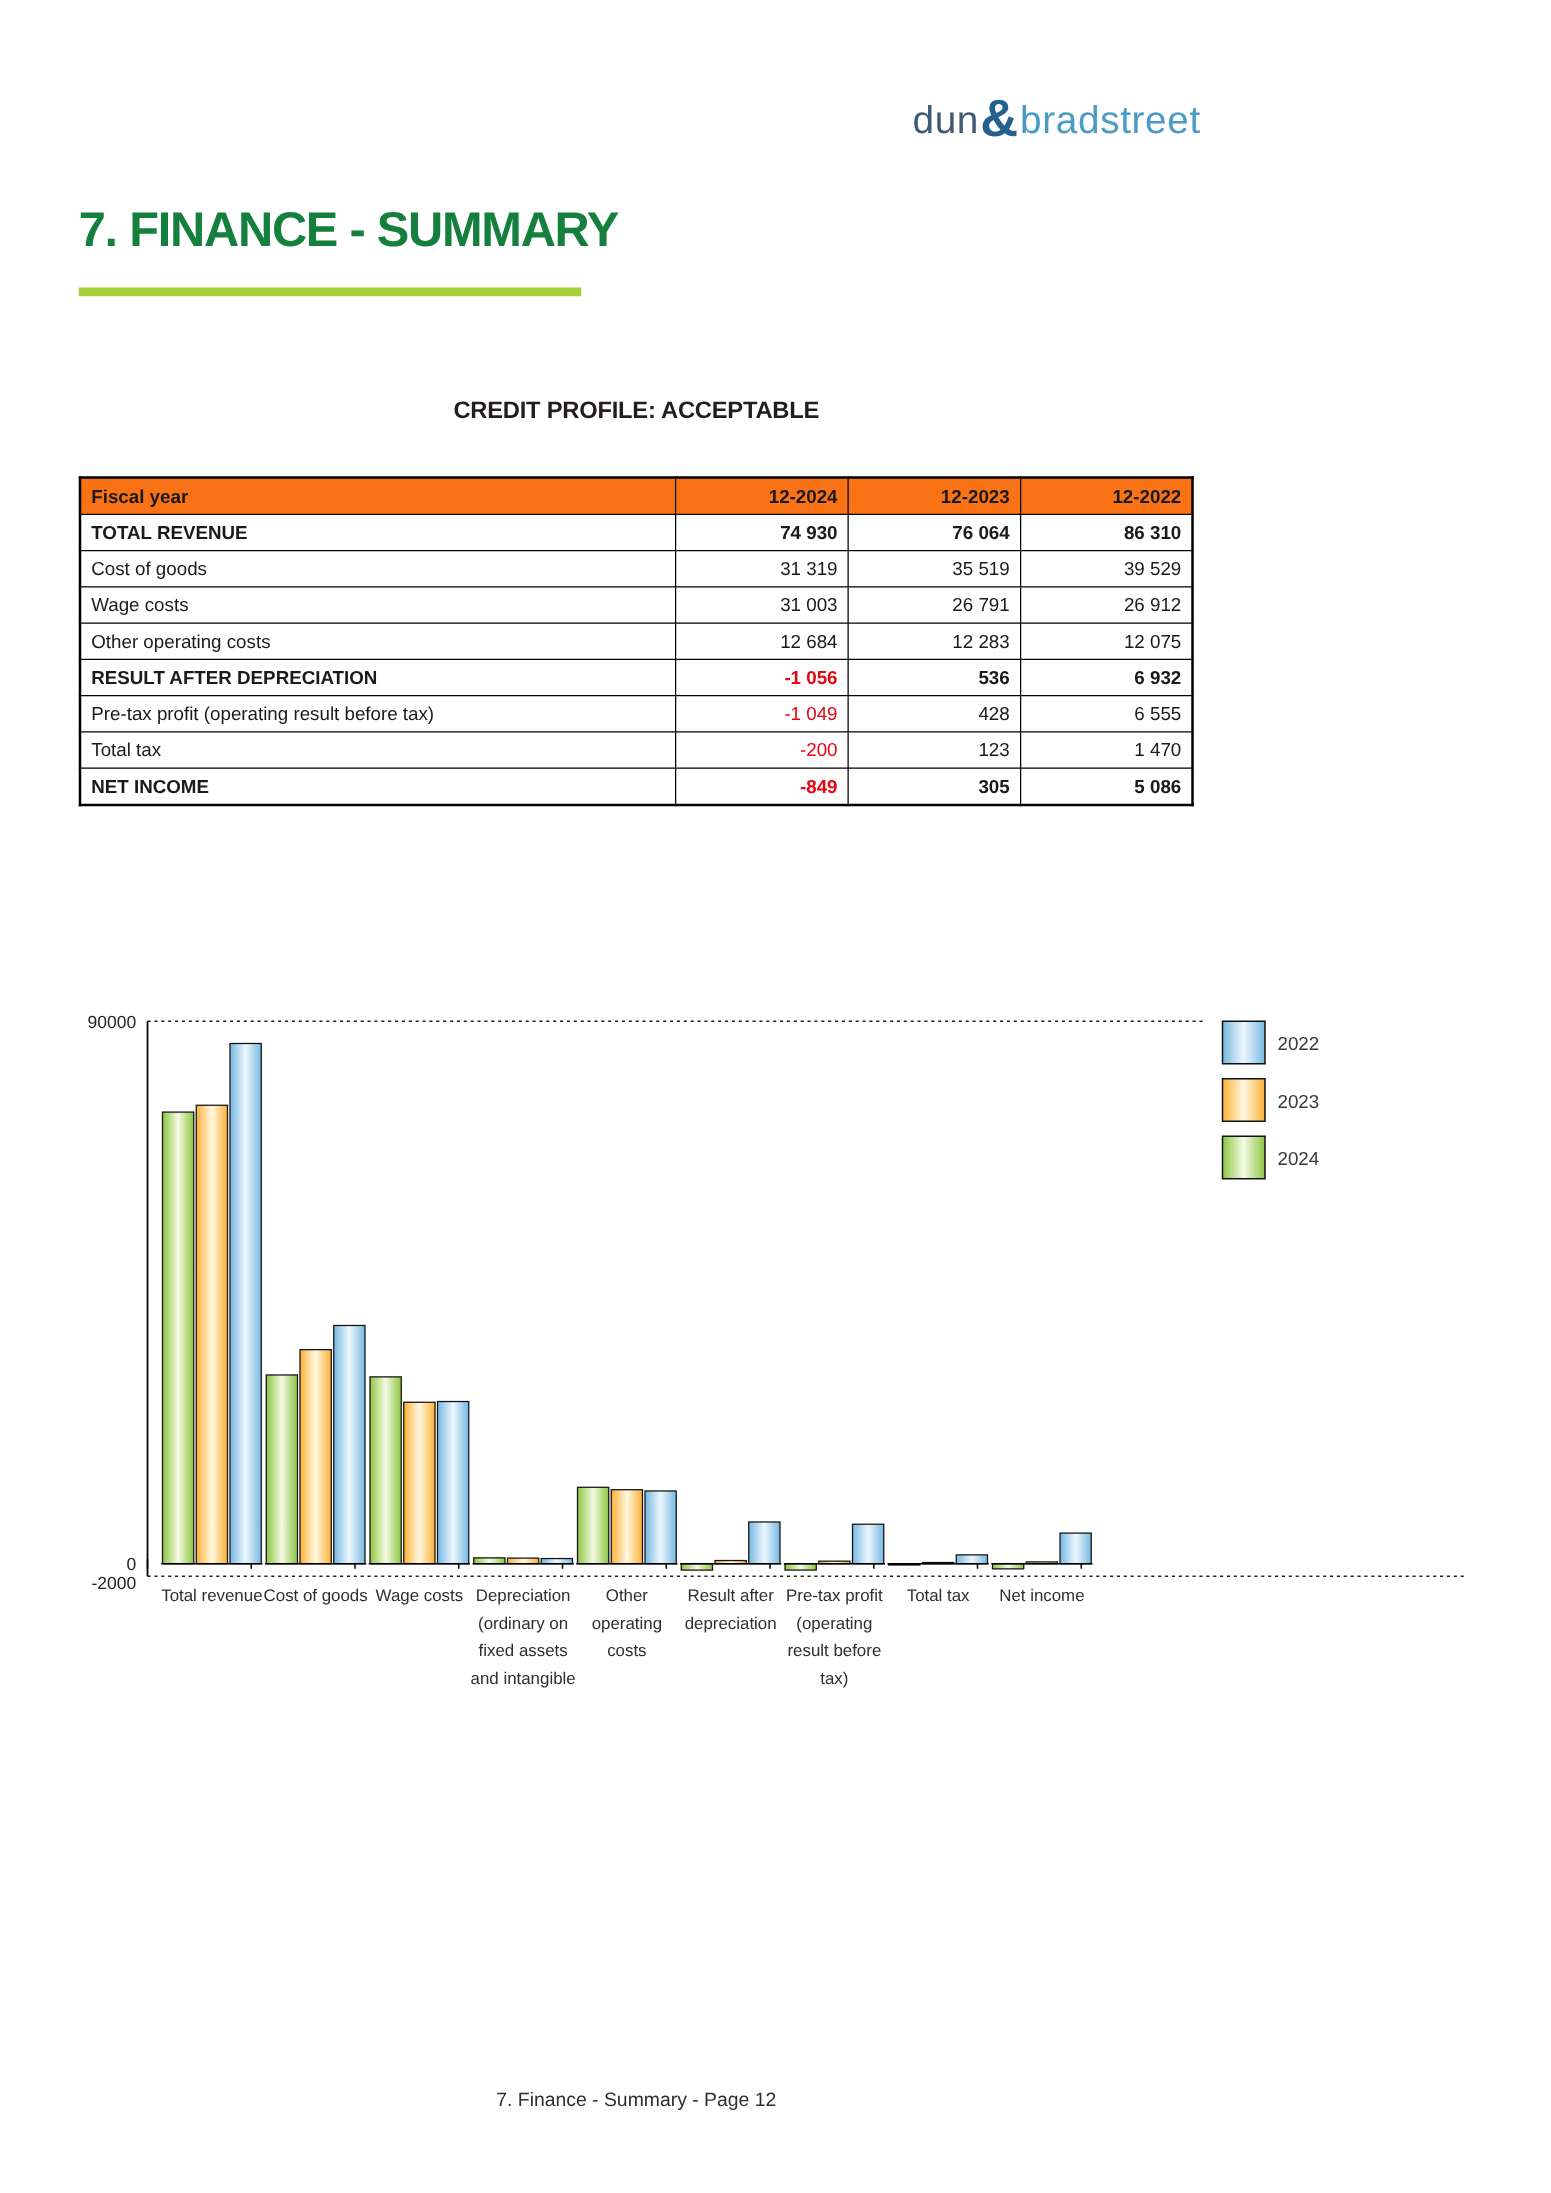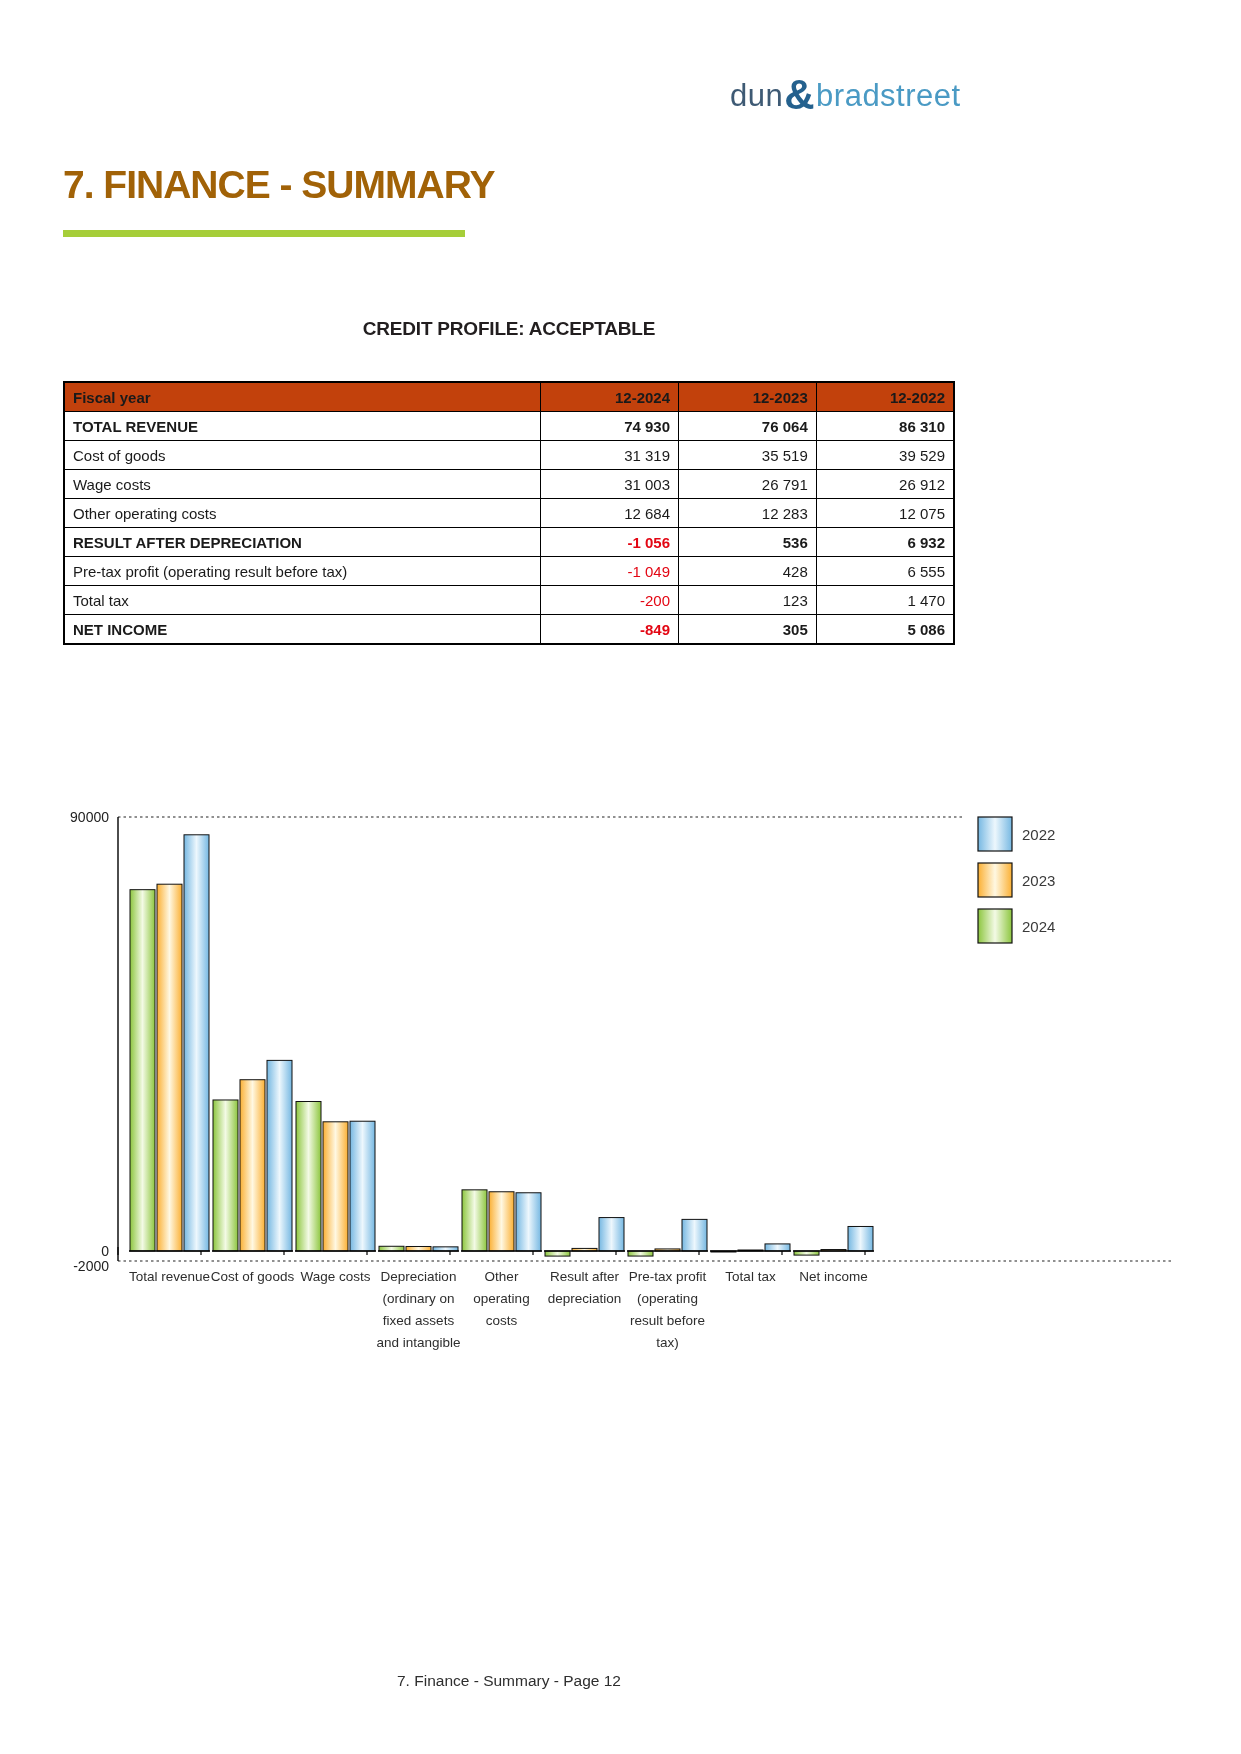--- a/index.html
+++ b/index.html
@@ -9,21 +9,21 @@
   }
   .logo{
     position:absolute;top:68px;left:730px;white-space:nowrap;
     font-size:31px;letter-spacing:.5px;font-weight:400;
   }
   .logo .dun{color:#3e5a74;}
   .logo .amp{color:#24618e;font-size:42px;font-weight:600;position:relative;top:3px;margin:0 1px;}
   .logo .brad{color:#4a9ac4;margin-top:24px;}
   .page-title{
     position:absolute;left:63px;top:163px;font-size:39px;font-weight:bold;
-    letter-spacing:-1px;color:#a16207;
+    letter-spacing:-1px;color:#15803d;
   }
   .title-rule{
     position:absolute;left:63px;top:230px;width:402px;height:7px;background:#a6ce39;
   }
   .credit-profile{
     position:absolute;left:63px;top:318px;width:892px;text-align:center;
     font-size:19px;font-weight:bold;letter-spacing:-.2px;color:#221e1f;
   }
   .result-row{
     position:absolute;left:63px;top:350px;width:892px;display:flex;
@@ -31,21 +31,21 @@
   }
   .result-label{font-size:15px;font-weight:normal;margin-top:32px;}
   .figures-note{font-size:15px;color:#1a1a1a;}
   table.fin{
     position:absolute;left:63px;top:381px;width:892px;border-collapse:collapse;
     font-size:15px;border:2px solid #000;
   }
   table.fin th, table.fin td{
     border:1px solid #000;padding:4px 8px;line-height:19px;height:20px;
   }
-  table.fin th{background:#c2410c;text-align:right;font-weight:bold;}
+  table.fin th{background:#f97316;text-align:right;font-weight:bold;}
   table.fin th:first-child{text-align:left;}
   table.fin td{text-align:right;}
   table.fin td:first-child{text-align:left;}
   table.fin col.c-label{width:478px;}
   table.fin col.c-num{width:138px;}
   tr.bold td{font-weight:bold;}
   td.neg{color:#e30613;}
   .chart-wrap{position:absolute;left:60px;top:705px;}
   .footer{
     position:absolute;left:63px;top:1672px;width:892px;text-align:center;

